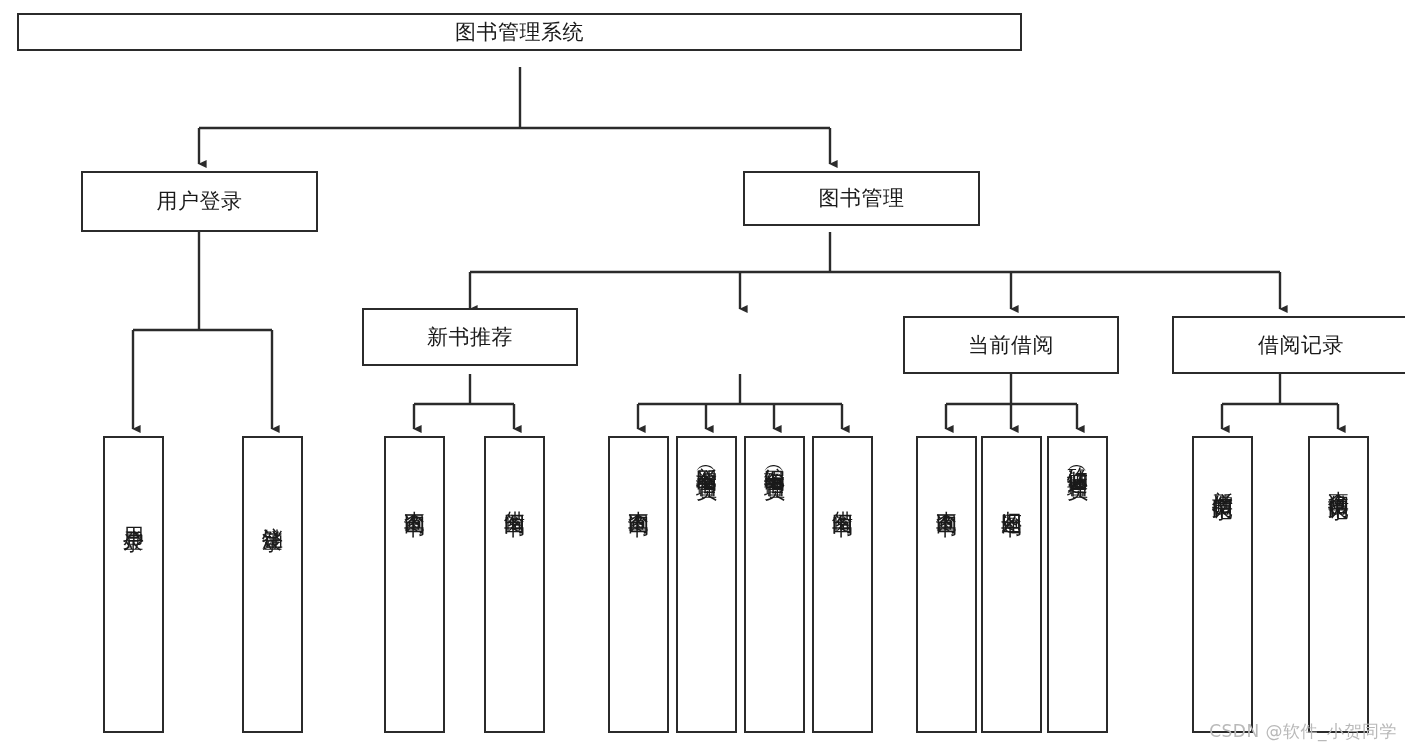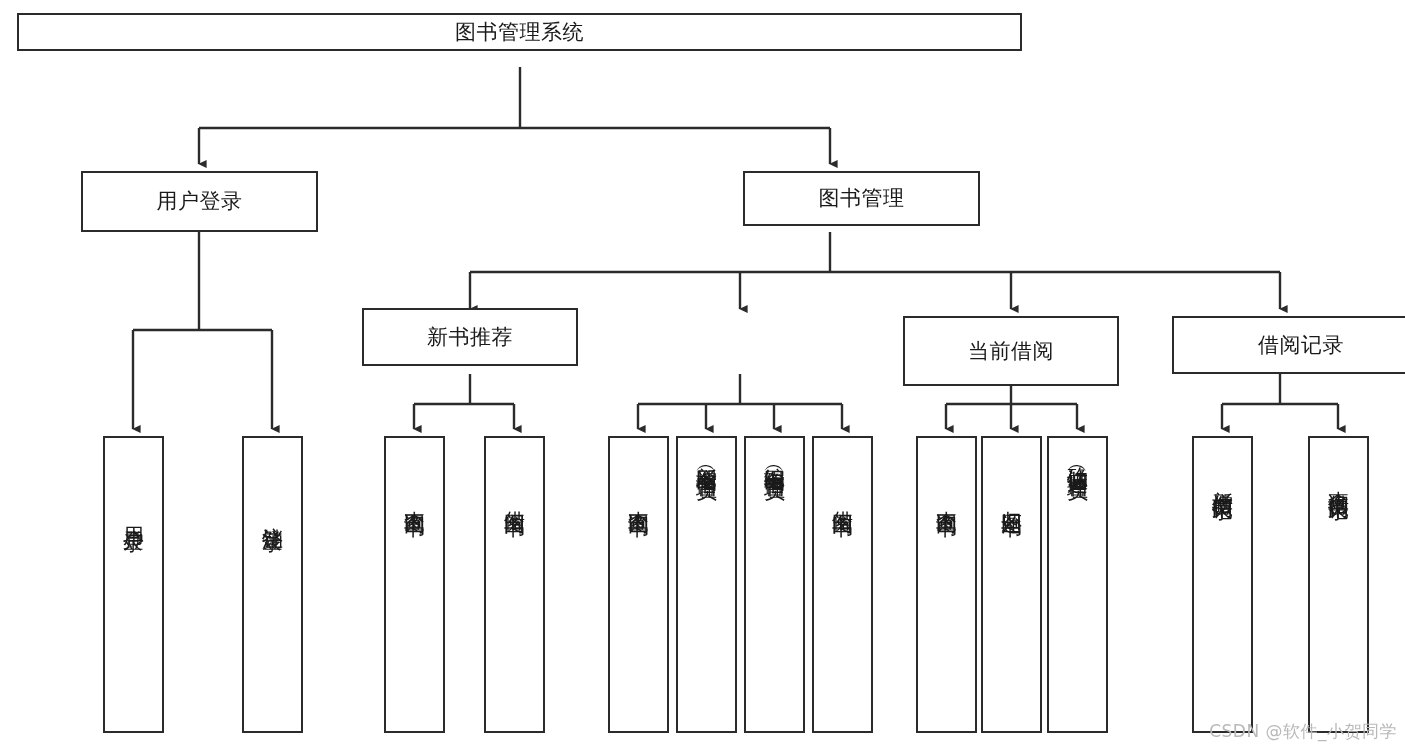--- a/index.html
+++ b/index.html
@@ -145,21 +145,21 @@
 
   <div class="node" style="left:711px; top:171px; width:237px; height:55px;margin-left:32px;">
     <span class="node-label">图书管理</span>
   </div>
 
   <div class="node" style="left:362px; top:308px; width:216px; height:58px;">
     <span class="node-label">新书推荐</span>
   </div>
 
 
-  <div class="node" style="left:903px; top:316px; width:216px; height:70px;justify-content:center;">
+  <div class="node" style="left:903px; top:316px; width:216px; height:58px;justify-content:center;">
     <span class="node-label">当前借阅</span>
   </div>
 
   <div class="node" style="left:1172px; top:316px; width:258px; height:58px;">
     <span class="node-label">借阅记录</span>
   </div>
 
   <div class="node leaf mid" style="left:103px; top:436px; width:61px; height:297px;">
     <span class="node-label">用户登录</span>
   </div>

